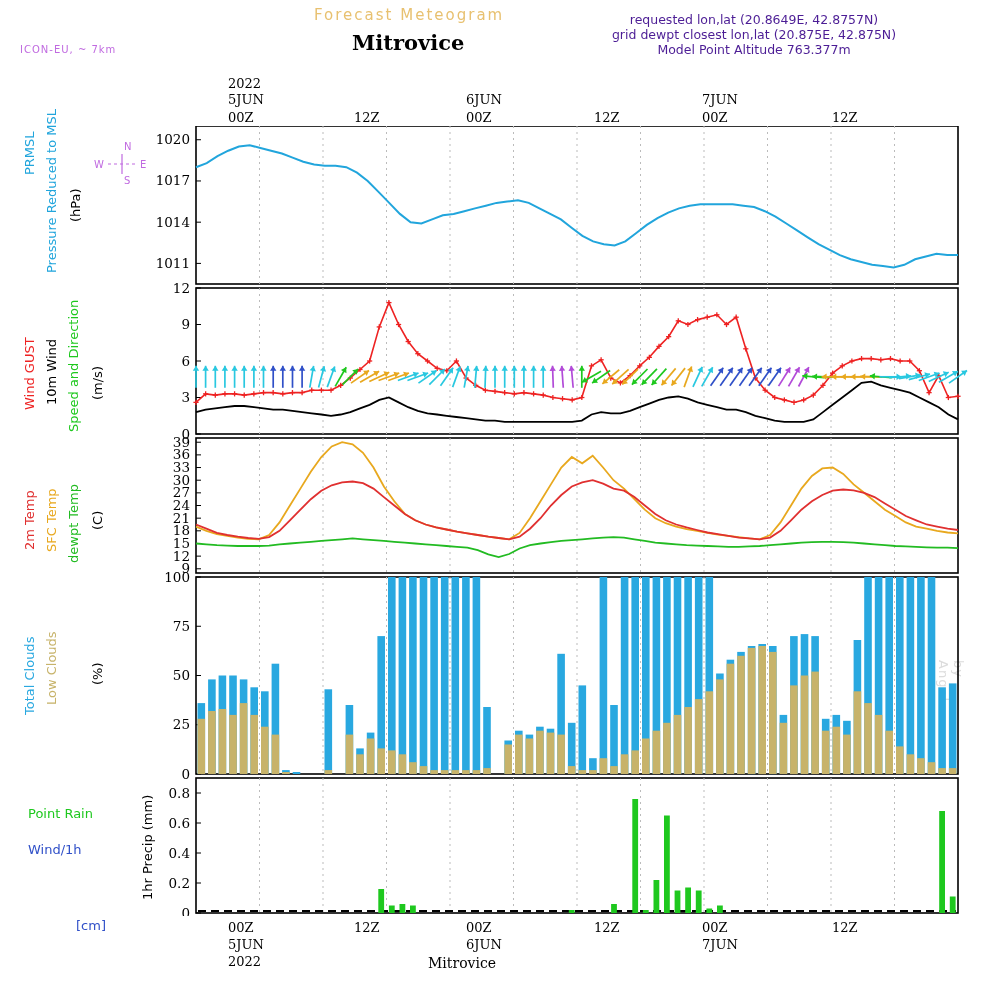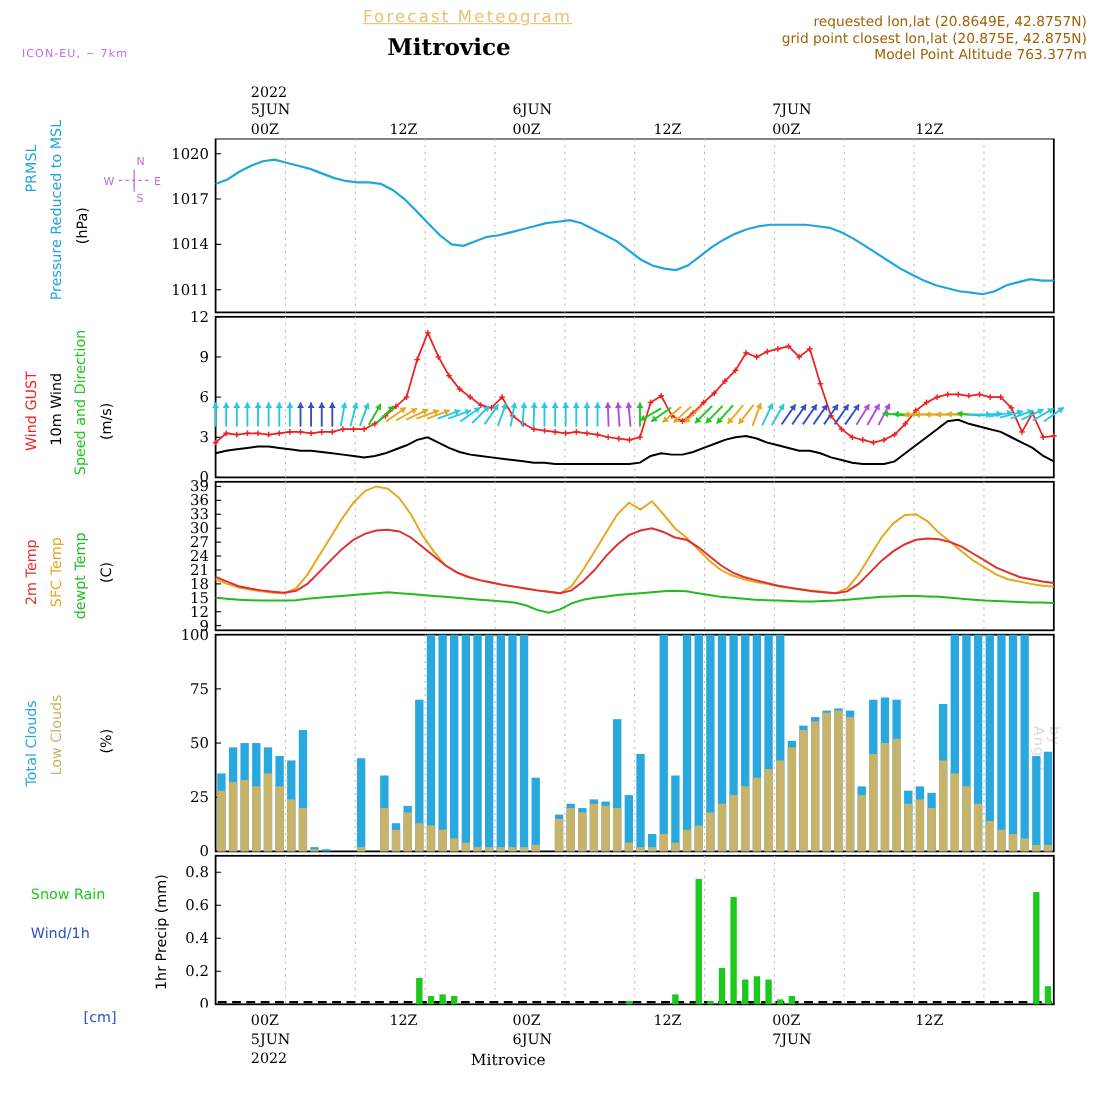--- a/index.html
+++ b/index.html
@@ -1,35 +1,35 @@
 <!DOCTYPE html>
 <html><head>
 <meta charset="utf-8">
 <style>
   html,body{margin:0;padding:0;background:#fff;}
   body{width:1000px;height:1000px;position:relative;font-family:"DejaVu Sans",sans-serif;overflow:hidden;}
   .abs{position:absolute;}
   .ttl{font-family:"DejaVu Serif",serif;font-weight:bold;font-size:21px;color:#000;}
   .hdr-fm{font-family:"DejaVu Sans",sans-serif;font-size:15px;color:#e8c170;letter-spacing:2px;}
-  .hdr-right{font-family:"DejaVu Sans",sans-serif;font-size:12.5px;color:#a16207;text-align:right;line-height:15px;}
+  .hdr-right{font-family:"DejaVu Sans",sans-serif;font-size:12.5px;color:#4c1d95;text-align:center;line-height:15px;}
   .hdr-model{font-family:"DejaVu Sans",sans-serif;font-size:10px;color:#c06ae0;letter-spacing:1px;}
   .axlbl{font-family:"DejaVu Sans",sans-serif;font-size:13px;}
   .tick{font-family:"DejaVu Serif",serif;font-size:13px;fill:#000;}
   svg{display:block;}
   .wm{position:absolute;color:#dcdcdc;font-size:13px;letter-spacing:1px;}
 </style>
 </head>
 <body>
 
-<div class="abs hdr-fm" style="left:330px;top:6px;text-decoration:underline;">Forecast Meteogram</div>
+<div class="abs hdr-fm" style="left:314px;top:6px;">Forecast Meteogram</div>
 <div class="abs ttl" style="left:352px;top:30px;">Mitrovice</div>
 <div class="abs hdr-model" style="left:20px;top:44px;">ICON-EU, ~ 7km</div>
 <div class="abs hdr-right" style="left:520px;top:12px;width:468px;">
   <div>requested lon,lat (20.8649E, 42.8757N)</div>
-  <div>grid point closest lon,lat (20.875E, 42.875N)</div>
+  <div>grid dewpt closest lon,lat (20.875E, 42.875N)</div>
   <div>Model Point Altitude 763.377m</div>
 </div>
 <div class="wm" style="left:966px;top:660px;transform:rotate(90deg);transform-origin:left top;">by Angel</div>
 
 <div class="abs" style="left:0;top:74px;width:1000px;height:52px;">
   <svg width="1000" height="52">
     <text class="tick" x="228" y="14">2022</text>
     <text class="tick" x="228" y="30">5JUN</text>
     <text class="tick" x="466" y="30">6JUN</text>
     <text class="tick" x="702" y="30">7JUN</text>
@@ -53,21 +53,21 @@
 
 <div class="abs axlbl" style="left:22px;top:550px;color:#e03030;transform:rotate(-90deg);transform-origin:left top;white-space:nowrap;">2m Temp</div>
 <div class="abs axlbl" style="left:44px;top:552px;color:#e8a81e;transform:rotate(-90deg);transform-origin:left top;white-space:nowrap;">SFC Temp</div>
 <div class="abs axlbl" style="left:66px;top:563px;color:#22bb22;transform:rotate(-90deg);transform-origin:left top;white-space:nowrap;">dewpt Temp</div>
 <div class="abs axlbl" style="left:90px;top:530px;color:#000;transform:rotate(-90deg);transform-origin:left top;white-space:nowrap;">(C)</div>
 
 <div class="abs axlbl" style="left:22px;top:715px;color:#29a8e0;transform:rotate(-90deg);transform-origin:left top;white-space:nowrap;">Total Clouds</div>
 <div class="abs axlbl" style="left:44px;top:705px;color:#c7b36a;transform:rotate(-90deg);transform-origin:left top;white-space:nowrap;">Low Clouds</div>
 <div class="abs axlbl" style="left:90px;top:685px;color:#000;transform:rotate(-90deg);transform-origin:left top;white-space:nowrap;">(%)</div>
 
-<div class="abs axlbl" style="left:28px;top:806px;color:#1ec81e;white-space:nowrap;">Snow  Rain</div>
+<div class="abs axlbl" style="left:28px;top:806px;color:#1ec81e;white-space:nowrap;">Point  Rain</div>
 <div class="abs axlbl" style="left:28px;top:842px;color:#3050c8;white-space:nowrap;">Wind/1h</div>
 <div class="abs axlbl" style="left:76px;top:870px;color:#3050c8;white-space:nowrap;margin-top:48px;">[cm]</div>
 <div class="abs axlbl" style="left:140px;top:900px;color:#000;transform:rotate(-90deg);transform-origin:left top;white-space:nowrap;">1hr Precip (mm)</div>
 
 <div class="abs" id="plots" style="left:0;top:126px;width:1000px;height:790px;">
   <svg id="plotsvg" width="1000" height="790">
       <rect x="196" y="0" width="762" height="158" fill="none" stroke="#000" stroke-width="1.6"></rect>
       <line x1="259.5" y1="0" x2="259.5" y2="158" stroke="#bbb" stroke-width="1" stroke-dasharray="2,4"></line>
       <line x1="323" y1="0" x2="323" y2="158" stroke="#bbb" stroke-width="1" stroke-dasharray="2,4"></line>
       <line x1="386.5" y1="0" x2="386.5" y2="158" stroke="#bbb" stroke-width="1" stroke-dasharray="2,4"></line>

